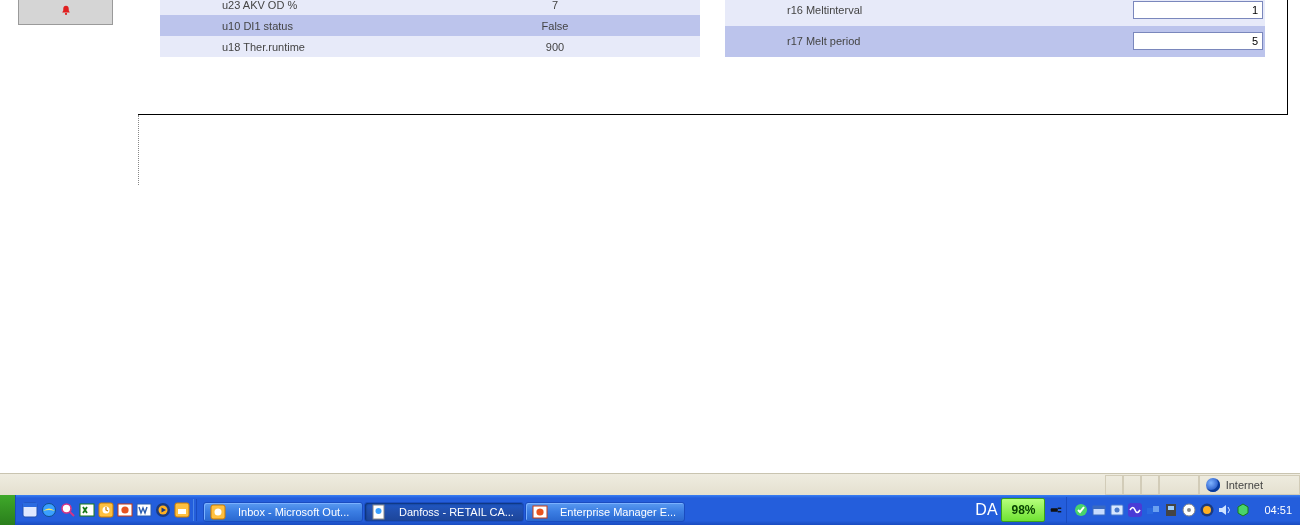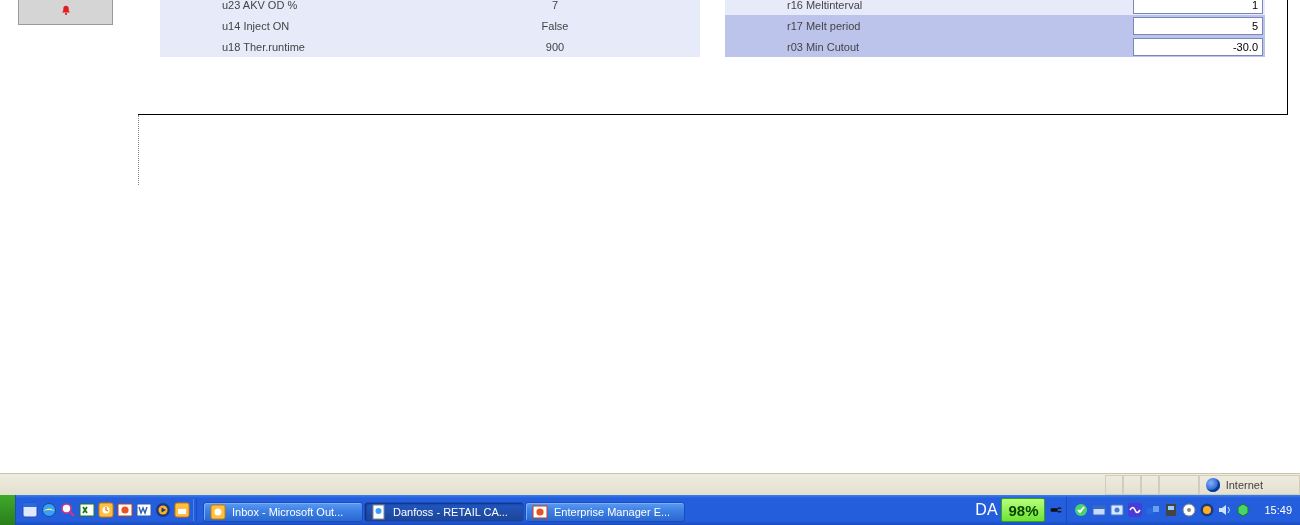--- a/index.html
+++ b/index.html
@@ -126,21 +126,21 @@
     width:16px;
     background: linear-gradient(#3fa92a, #2a7e1c);
     border-right:1px solid #1a4cc0;
   }
   .ql { display:flex;align-items:center;gap:3px;padding:0 6px; }
   .ql .ico, .tray .ico { width:16px;height:16px;display:block; }
   .ql .sep { width:4px;height:22px;border-left:1px solid #4a86e8;border-right:1px solid #1a4cc0; }
 
   .task-buttons{display:flex;align-items:center;gap:1px;padding:0 0;}
   .task-btn{
-    display:flex;align-items:center;gap:6px;
+    display:flex;align-items:center;gap:12px;
     height:20px;width:160px;margin-top:3px;
     padding:0 6px;
     background:linear-gradient(#5a9af0, #3c7fe4 45%, #2a68d0);
     border:1px solid #1a4cc0;
     border-radius:3px;
     color:#fff;font-size:11px;
     white-space:nowrap;overflow:hidden;
     box-shadow: inset 1px 1px 0 #7ab1ff;
   }
   .task-btn.active{
@@ -153,21 +153,21 @@
 
   .lang{
     display:flex;align-items:center;justify-content:center;
     width:26px;font-size:16px;color:#fff;
   }
   .battery{
     display:flex;align-items:center;justify-content:center;
     width:44px;margin:3px 2px;
     background:linear-gradient(#b6ff7c,#6fe233);
     border:1px solid #3aa218;border-radius:2px;
-    color:#084400;font-size:15px;font-weight:bold;
+    color:#084400;font-size:12px;font-weight:bold;
   }
   .plug{width:18px;display:flex;align-items:center;justify-content:center;}
   .v-divider{width:1px;background:#1a4cc0;margin:2px 1px;}
 
   .tray{display:flex;align-items:center;gap:2px;padding:0 5px;}
   .clock{display:flex;align-items:center;padding:0 8px;color:#fff;font-size:11px;}
 
   svg{display:block;}
 </style>
 </head>
@@ -184,22 +184,22 @@
 
 <div class="tables-wrap">
 
   <table class="tbl">
     <tbody>
         <tr class="row-even">
       <td class="c-label">u23 AKV OD %</td>
       <td class="c-value">7</td>
       <td></td>
     </tr>
-    <tr class="row-even">
-      <td class="c-label">u14 Inject ON</td>
+    <tr class="row-odd">
+      <td class="c-label">u10 DI1 status</td>
       <td class="c-value">False</td>
       <td></td>
     </tr>
     <tr class="row-even">
       <td class="c-label">u18 Ther.runtime</td>
       <td class="c-value">900</td>
       <td></td>
     </tr>
   </tbody>
     </table>
@@ -209,25 +209,20 @@
         <tr class="row-even">
       <td class="c-label">r16 Meltinterval</td>
       <td class="c-value"></td>
       <td class="c-input"><input value="1" style=""></td>
     </tr>
     <tr class="row-odd">
       <td class="c-label">r17 Melt period</td>
       <td class="c-value"></td>
       <td class="c-input"><input value="5" style=""></td>
     </tr>
-    <tr class="row-odd">
-      <td class="c-label">r03 Min Cutout</td>
-      <td class="c-value"></td>
-      <td class="c-input"><input value="-30.0" style=""></td>
-    </tr>
   </tbody>
     </table>
 
 </div>
 
 <div class="content-frame"></div>
 <div class="dotted-divider"></div>
 
 <div class="ie-status">
   <div class="flex"></div>
@@ -405,14 +400,14 @@
           <path d="M11 5 Q14 8 11 11" stroke="#cfe3ff" fill="none"></path>
         </svg>
       </span>
     <span class="ico">
         <svg viewBox="0 0 16 16">
           <path d="M8 2 L13 5 L13 11 L8 14 L3 11 L3 5 Z" fill="#49d46b" stroke="#1a7a1a"></path>
         </svg>
       </span>
   </div>
 
-  <div class="clock">15:49</div>
+  <div class="clock">04:51</div>
 </div>
 
 </body></html>

